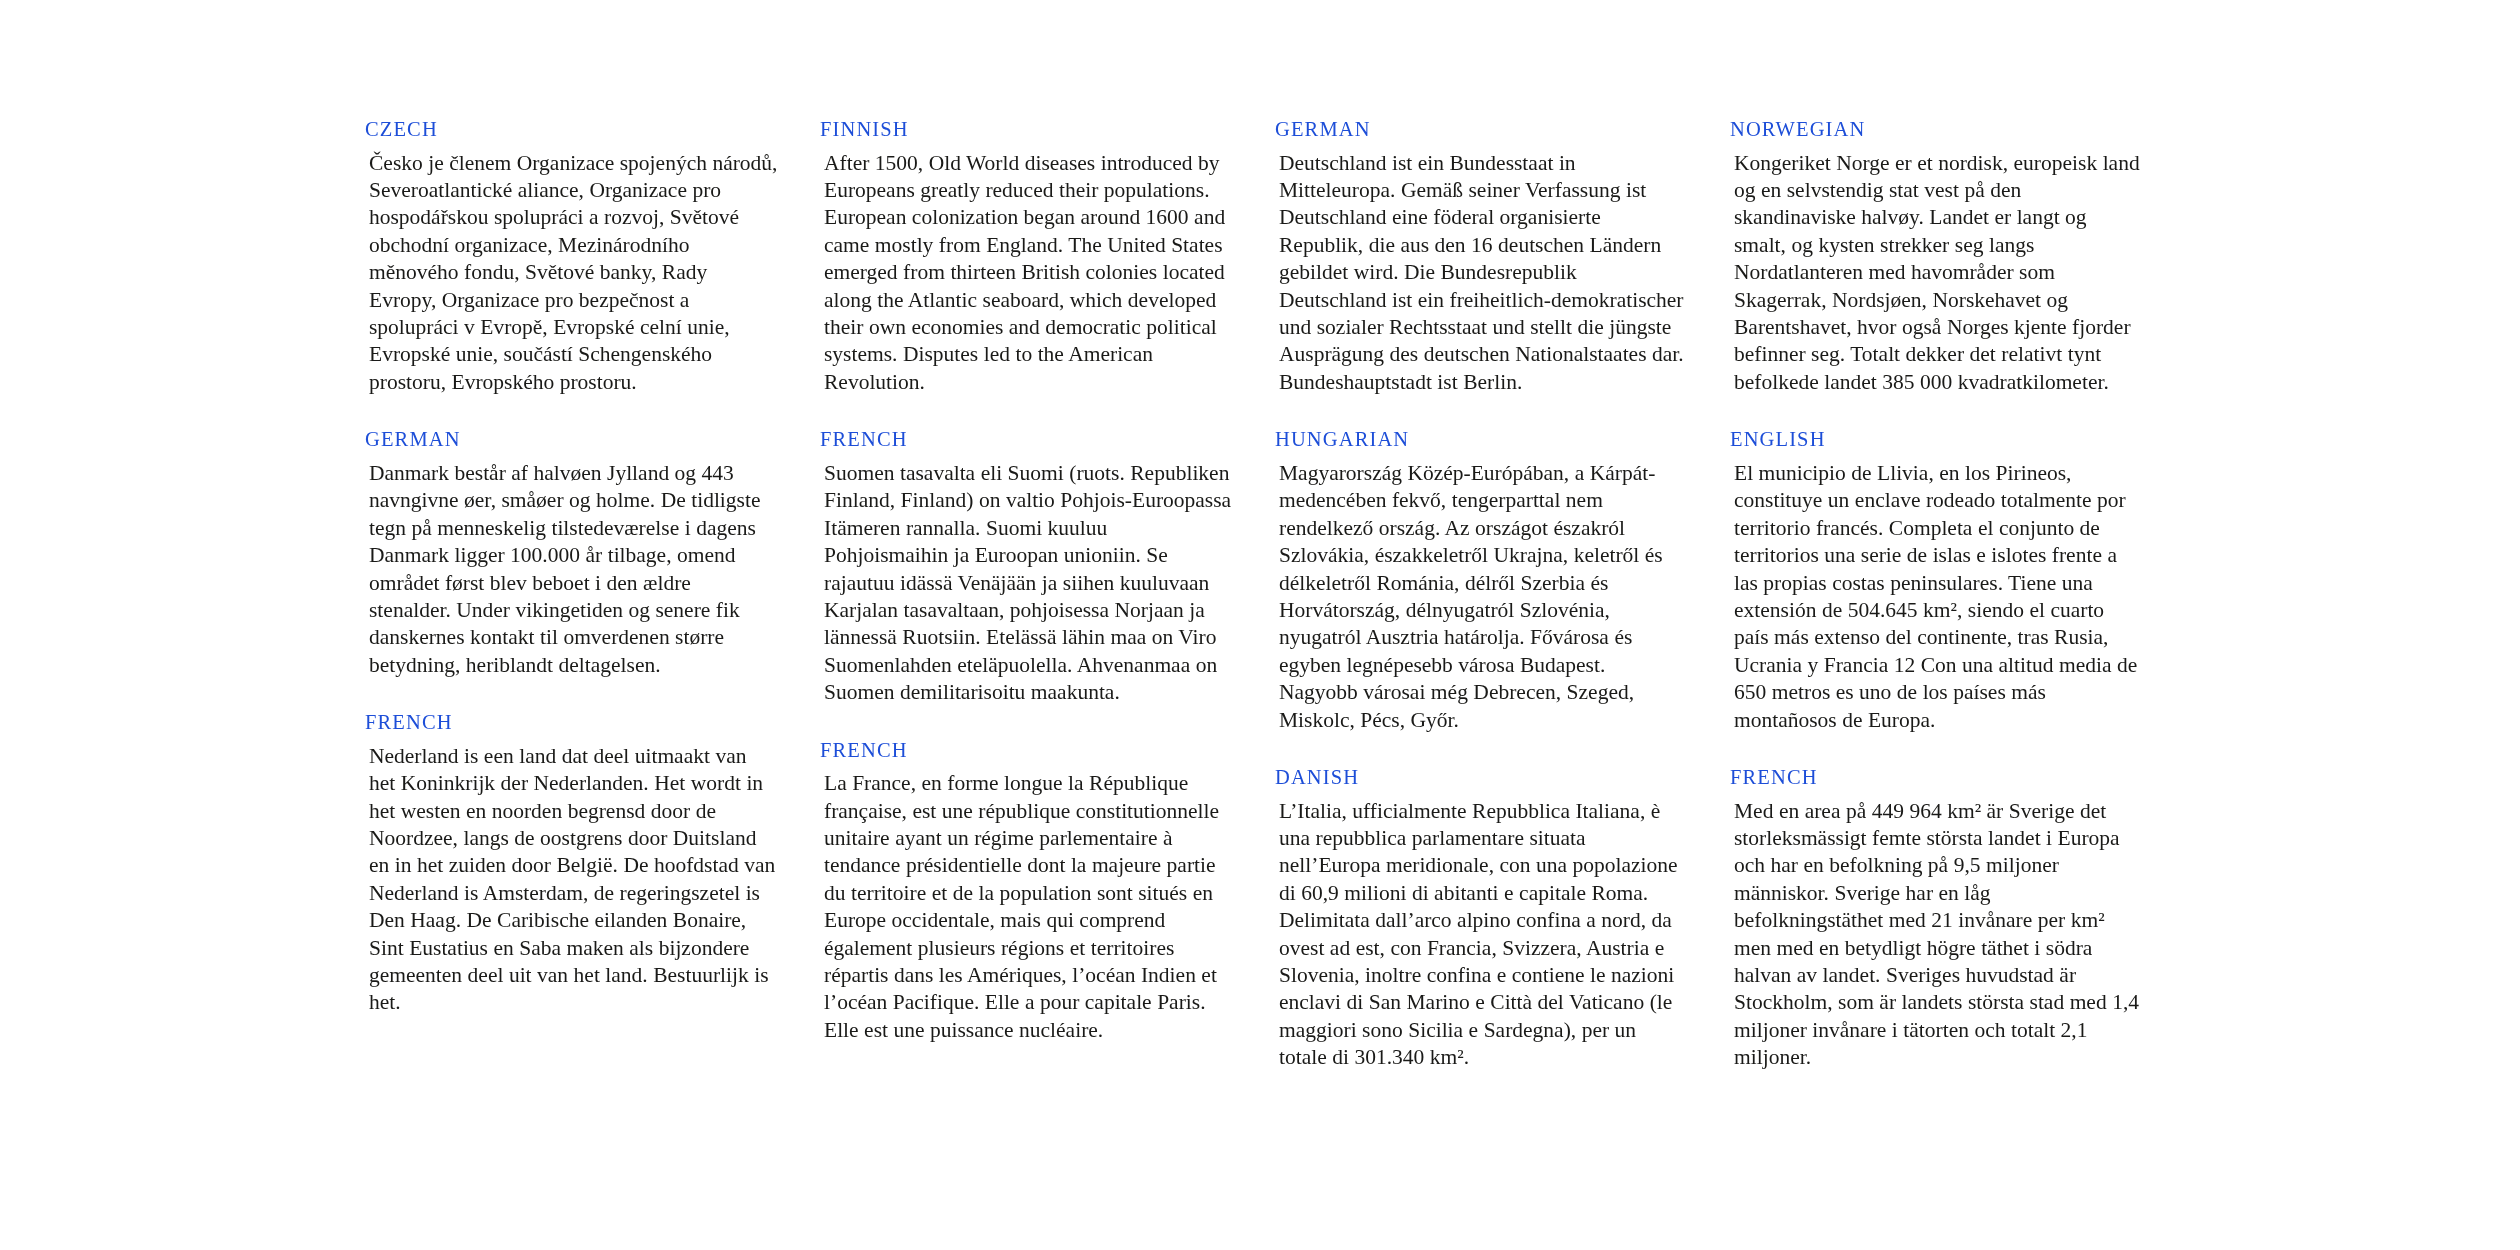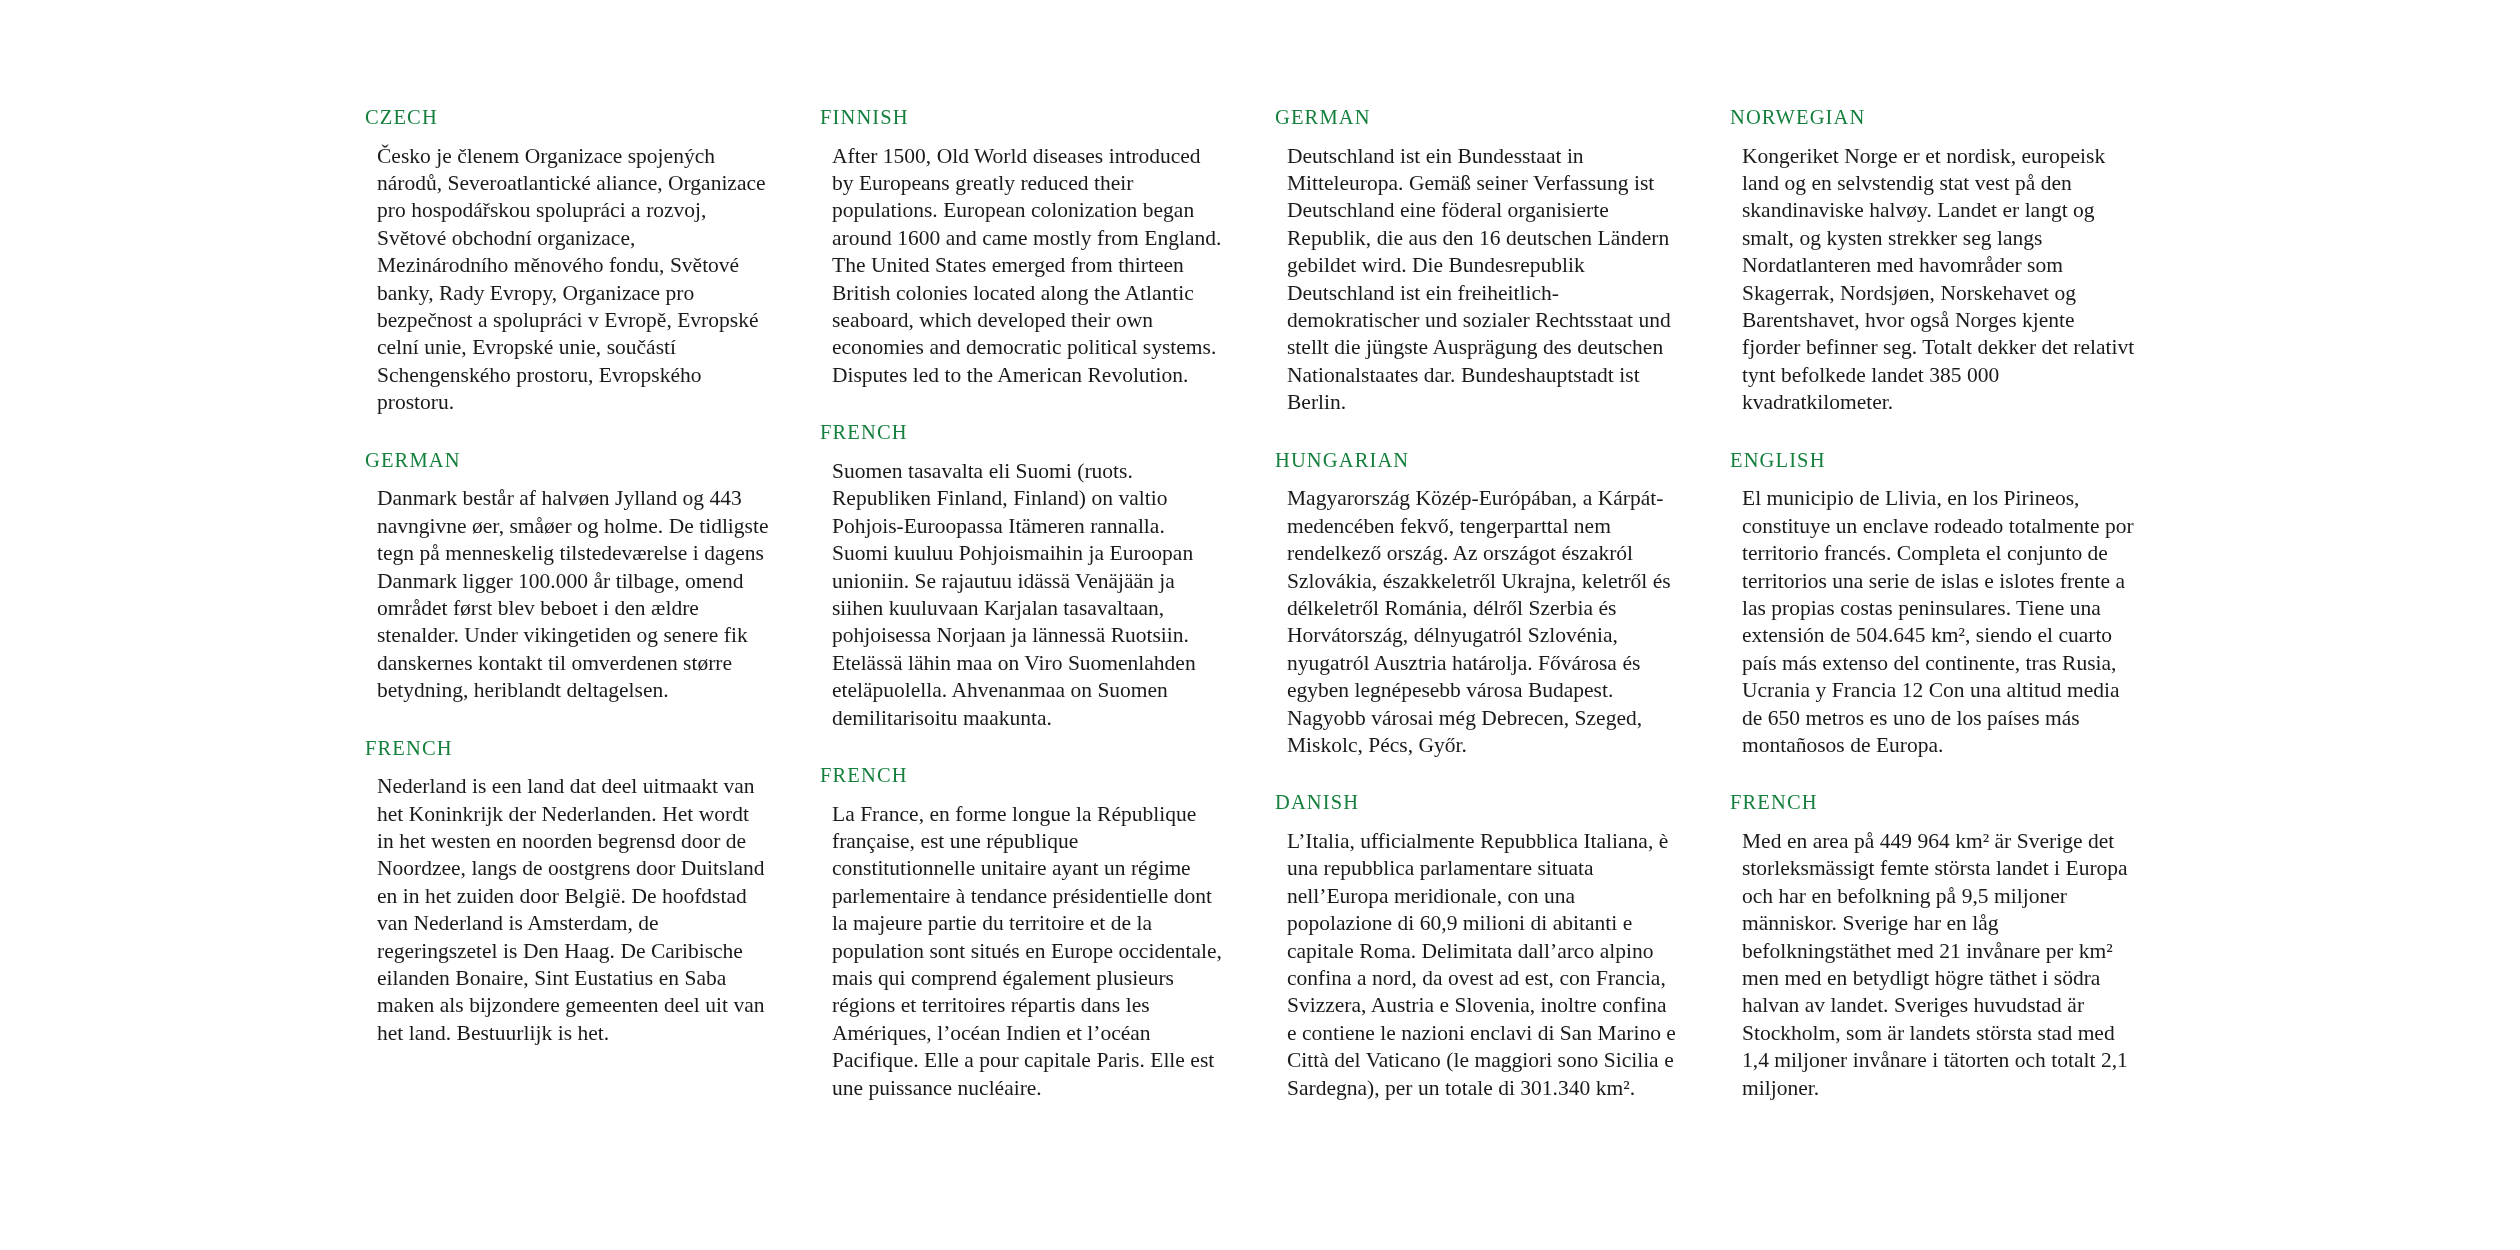--- a/index.html
+++ b/index.html
@@ -49,32 +49,32 @@
   }
   .lang-block:last-child {
     margin-bottom: 0;
   }
 
   .lang-label {
     font-family: "Liberation Serif", "DejaVu Serif", serif;
     font-size: 20.5px;
     line-height: 1.30;
     letter-spacing: 0.055em;
-    color: #15803d;
-    margin: 4px 0 7px 0;
+    color: #1d4ed8;
+    margin: 16px 0 7px 0;
     font-weight: normal;
     white-space: nowrap;
   }
 
   .lang-body {
     font-family: "Liberation Serif", "DejaVu Serif", serif;
     font-size: 21.5px;
     line-height: 27.4px;
     color: #1a1a18;
-    margin: 12px;
+    margin: 4px;
     text-align: left;
     hyphens: none;
     word-spacing: 0.005em;
   }
 </style>
 </head>
 <body>
 
 <div id="specimen-sheet">
   <div id="columns">

